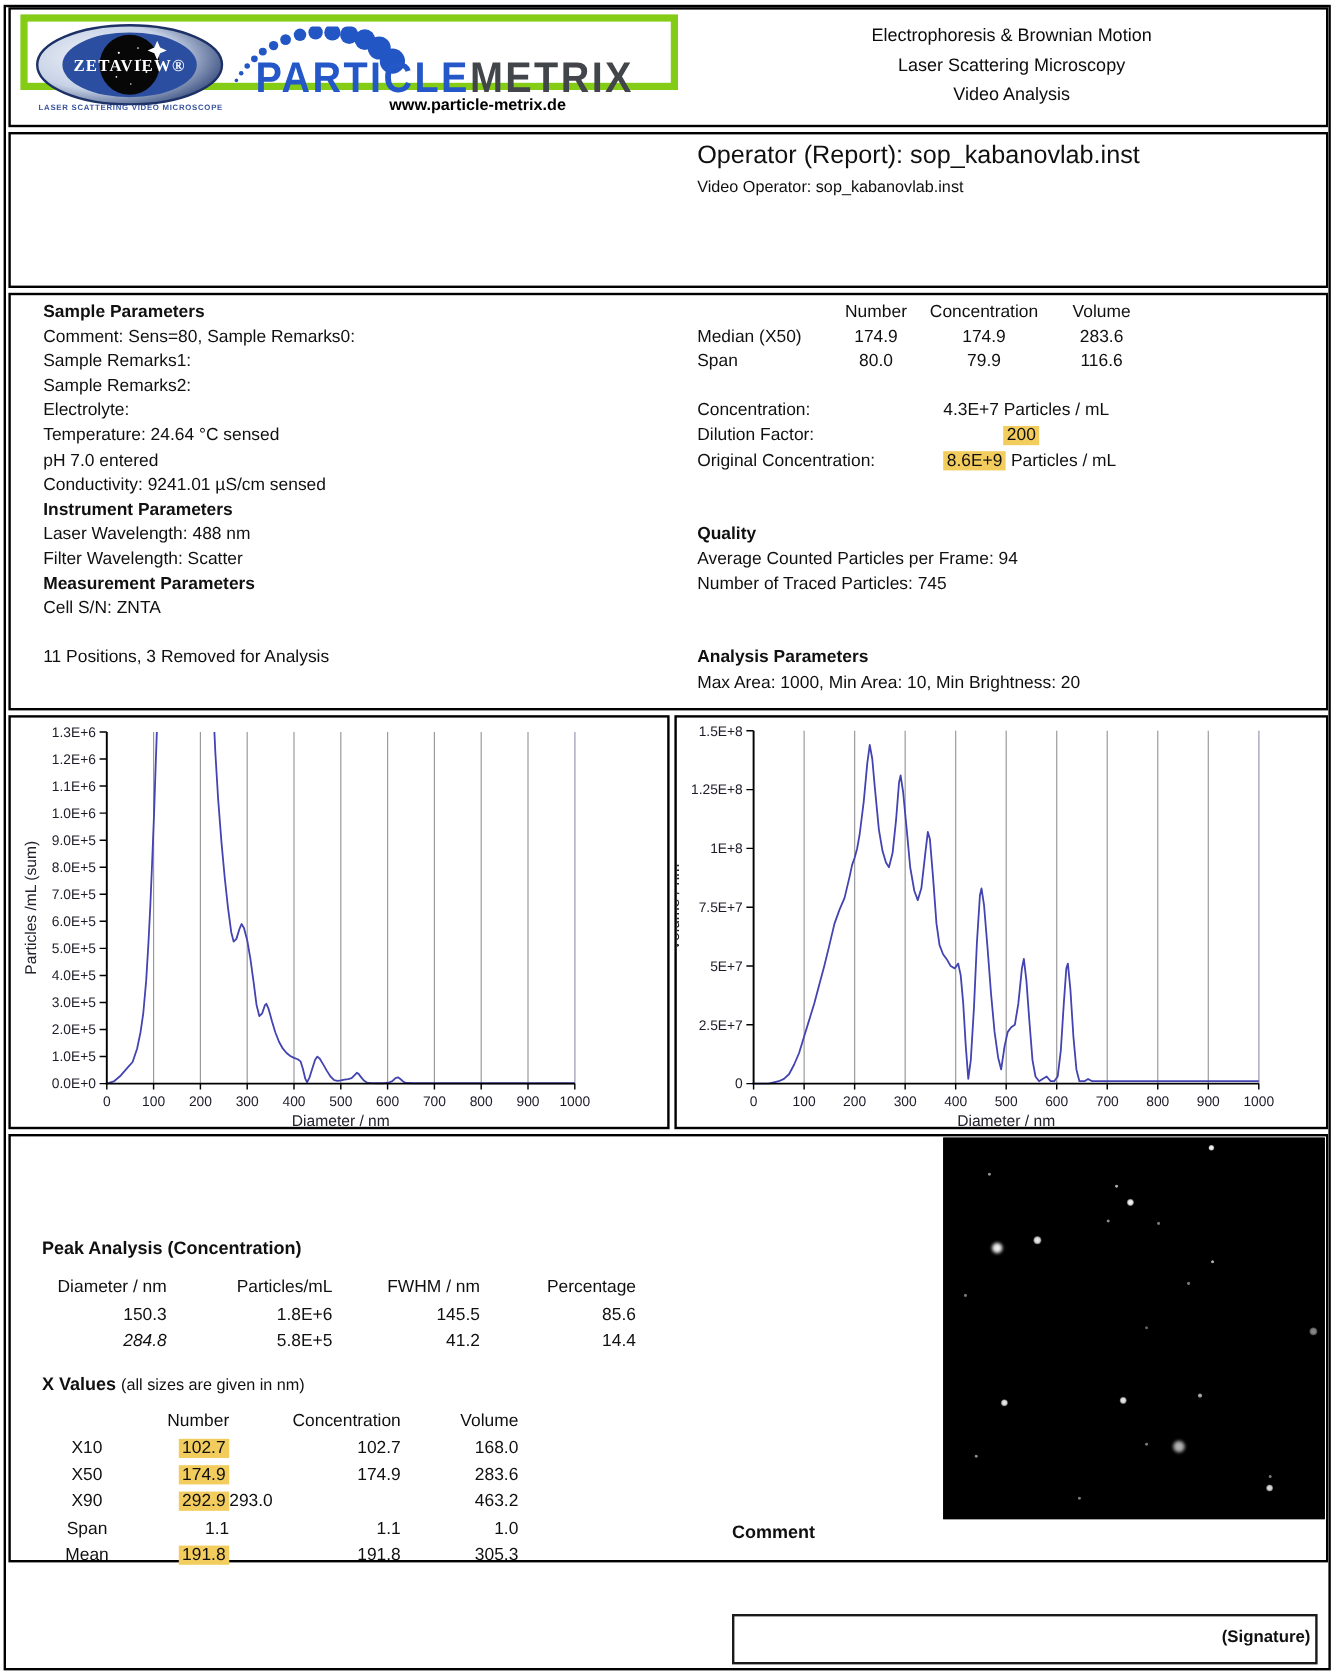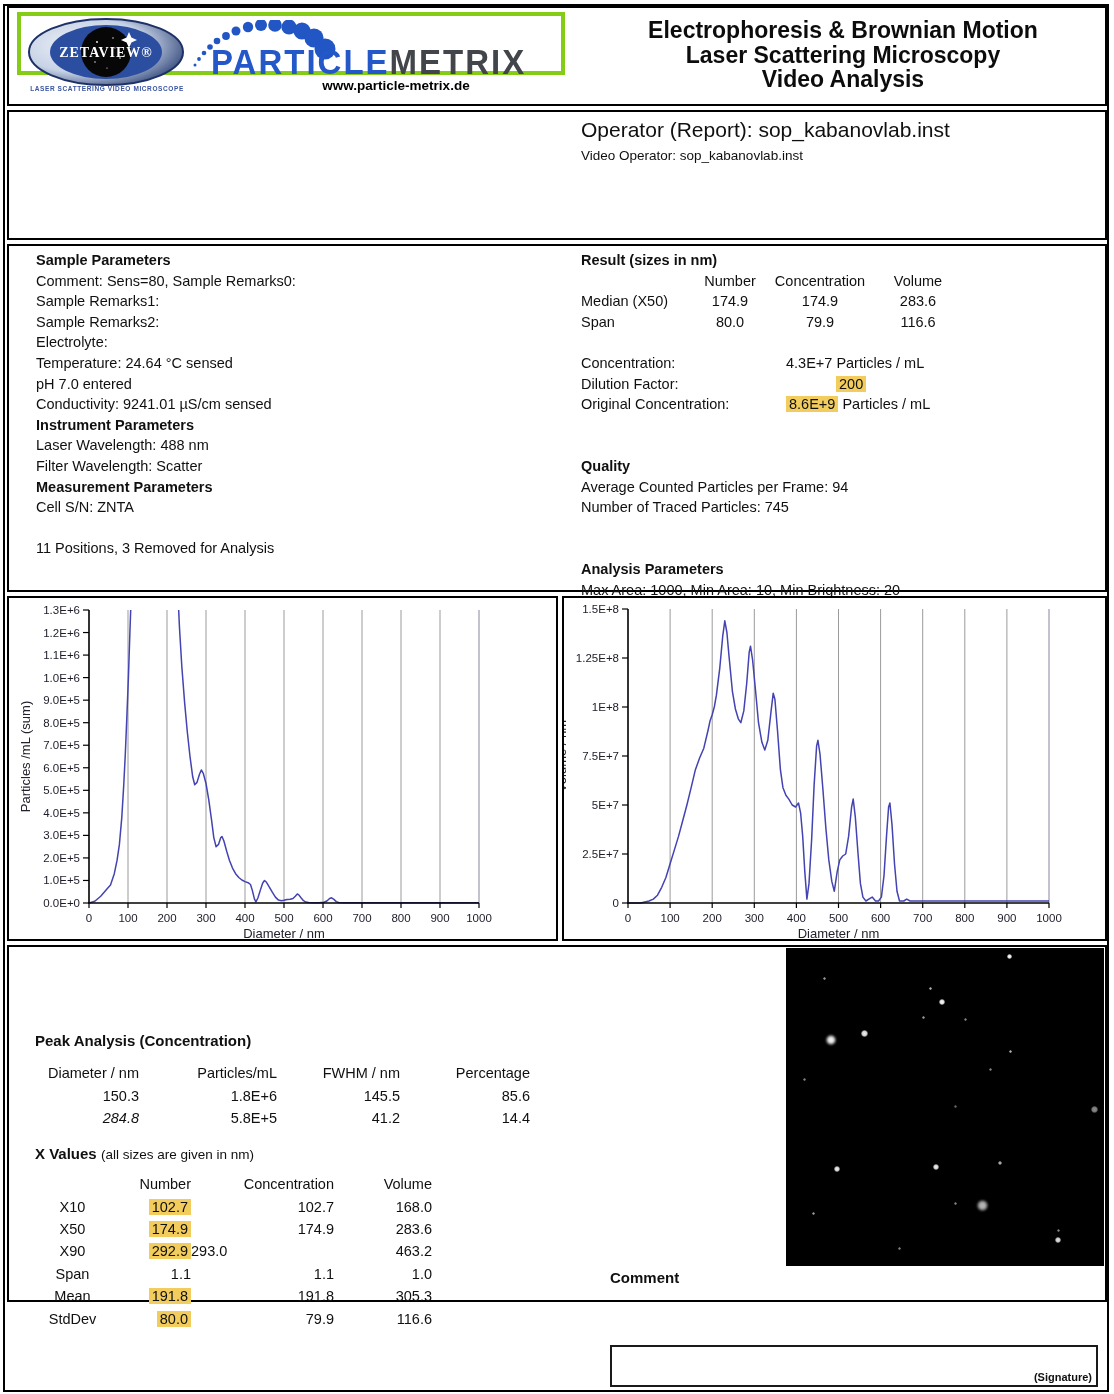--- a/index.html
+++ b/index.html
@@ -7,25 +7,25 @@
   .page-frame{position:absolute;left:3px;top:4px;width:1102px;height:1384px;border:2px solid #000;}
   .band{position:absolute;left:7px;width:1100px;border:2px solid #000;box-sizing:border-box;background:#fff;}
   .band-header{top:6px;height:100px;}
   .band-operator{top:110px;height:130px;}
   .band-params{top:244px;height:348px;}
   .chart-panel{position:absolute;top:596px;height:345px;border:2px solid #000;box-sizing:border-box;background:#fff;overflow:hidden;}
   .panel-left{left:7px;width:551px;}
   .panel-right{left:562px;width:545px;}
   .band-bottom{top:945px;height:357px;}
   
-  .logo-box{position:absolute;left:8px;top:4px;width:548px;height:63px;border:4px solid #84cc16;box-sizing:border-box;}
+  .logo-box{position:absolute;left:8px;top:4px;width:548px;height:63px;border:6px solid #84cc16;box-sizing:border-box;}
   .zv-sub{position:absolute;left:6px;top:69px;width:160px;font-size:6.5px;font-weight:bold;letter-spacing:.6px;color:#3a55a0;text-align:center;}
   .pm-text{position:absolute;left:190px;top:26px;font-weight:bold;font-size:33px;letter-spacing:2px;transform:scaleY(1.08);transform-origin:top left;white-space:nowrap;}
   .pm-web{position:absolute;left:210px;top:62px;width:330px;text-align:center;font-size:13.5px;font-weight:bold;color:#000;}
-  .title-block{position:absolute;left:570px;top:10px;width:528px;text-align:center;font-size:23px;line-height:24.5px;color:#0c0c0c;font-weight:bold;}
+  .title-block{position:absolute;left:570px;top:10px;width:528px;text-align:center;font-size:15px;line-height:24.5px;color:#0c0c0c;}
   
   .op-main{position:absolute;left:572px;top:6px;font-size:21px;}
   .op-video{position:absolute;left:572px;top:36px;font-size:13.5px;}
   
   .pcol{position:absolute;top:4px;font-size:14.5px;line-height:20.6px;}
   .pcol-left{left:27px;width:520px;}
   .pcol-right{left:572px;width:520px;}
   .sec-heading{font-weight:bold;}
   .pline{white-space:pre;}
   table.ntab{border-collapse:collapse;table-layout:fixed;}
@@ -38,21 +38,21 @@
   .chart-svg{position:absolute;left:0;top:0;}
   text.tick{font-family:"Liberation Sans",sans-serif;font-size:11.5px;fill:#1c1c28;}
   text.axis-label{font-family:"Liberation Sans",sans-serif;font-size:13px;fill:#22222c;}
   
   .bb-heading{position:absolute;font-weight:bold;font-size:15px;}
   table.btab{border-collapse:collapse;table-layout:fixed;position:absolute;}
   table.btab td{padding:0;font-size:14.5px;height:22.4px;vertical-align:middle;}
   .video-frame{position:absolute;left:777px;top:1px;width:314px;height:314px;background:#000;border:2px solid #000;box-sizing:content-box;overflow:hidden;}
   .dot{position:absolute;border-radius:50%;}
   .sig-box{position:absolute;left:601px;top:398px;width:488px;height:42px;border:2px solid #1a1a1a;box-sizing:border-box;}
-  .sig-label{position:absolute;right:4px;bottom:2px;font-size:11px;font-weight:bold;padding-left:40px;}
+  .sig-label{position:absolute;right:4px;bottom:14px;font-size:14px;font-weight:bold;padding-left:40px;}
   .comment-label{position:absolute;left:601px;top:322px;font-weight:bold;font-size:15px;}
 </style>
 </head>
 <body>
 
 <div>
   <div class="page-frame"></div>
 
   <div class="band band-header">
     <div class="logo-box">
@@ -132,21 +132,20 @@
           <div class="pline">Filter Wavelength: Scatter</div>
         </div>
       <div class="sec-heading">Measurement Parameters</div>
       <div id="measparam-lines">
           <div class="pline">Cell S/N: ZNTA</div>
         </div>
       <div class="pline">&nbsp;</div>
       <div class="pline">11 Positions, 3 Removed for Analysis</div>
     </div>
     <div class="pcol pcol-right">
-      <div class="sec-heading">Result (sizes in nm)</div>
       <table class="ntab" id="result-table">
           <tbody>
             <tr>
               <td style="width: 118px; text-align: left;"></td>
               <td style="width: 62px; text-align: center;">Number</td>
               <td style="width: 118px; text-align: center;">Concentration</td>
               <td style="width: 78px; text-align: center;">Volume</td>
             </tr>
             <tr>
               <td style="text-align: left;">Median (X50)</td>
@@ -413,26 +412,20 @@
             <td style="text-align: right;">1.1</td>
             <td style="text-align: right;">1.1</td>
             <td style="text-align: right;">1.0</td>
           </tr>
           <tr>
             <td style="text-align: center;">Mean</td>
             <td style="text-align: right;"><span class="hl">191.8</span></td>
             <td style="text-align: right;">191.8</td>
             <td style="text-align: right;">305.3</td>
           </tr>
-          <tr>
-            <td style="text-align: center;">StdDev</td>
-            <td style="text-align: right;"><span class="hl">80.0</span></td>
-            <td style="text-align: right;">79.9</td>
-            <td style="text-align: right;">116.6</td>
-          </tr>
         </tbody>
       </table>
 
     <div class="comment-label">Comment</div>
     <div class="sig-box">
       <div class="sig-label">(Signature)</div>
     </div>
   </div>
 </div>
 

